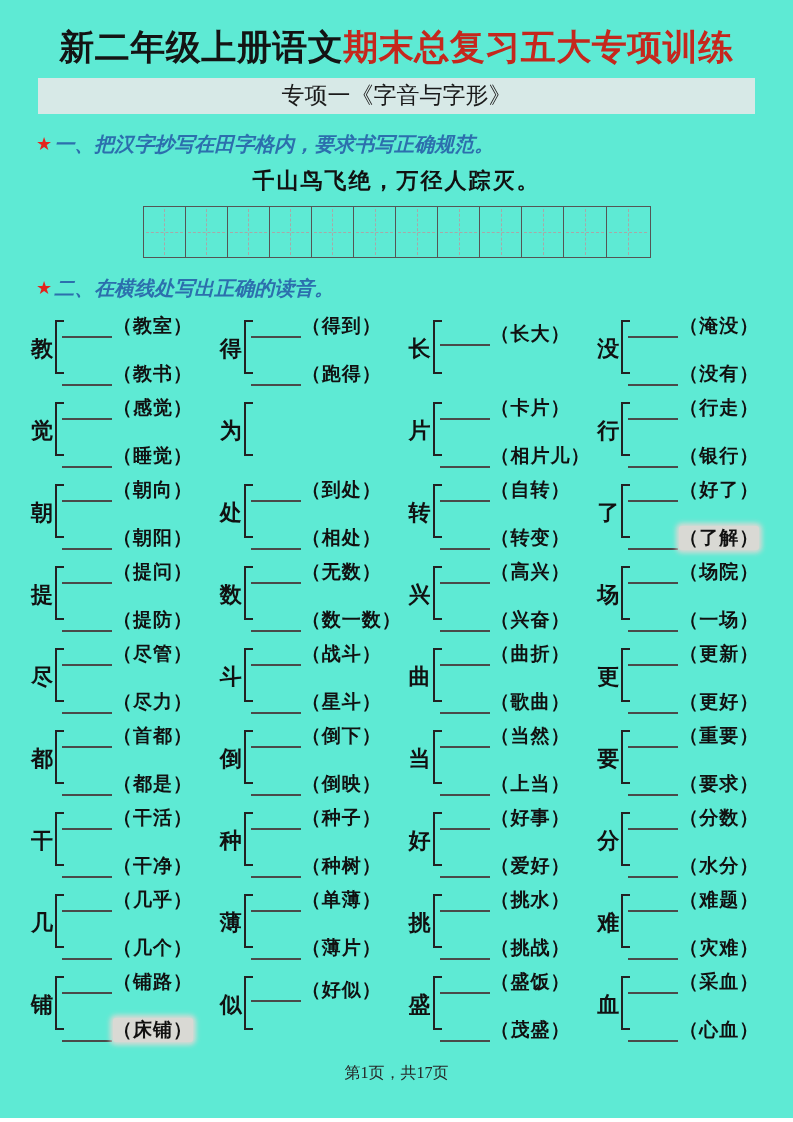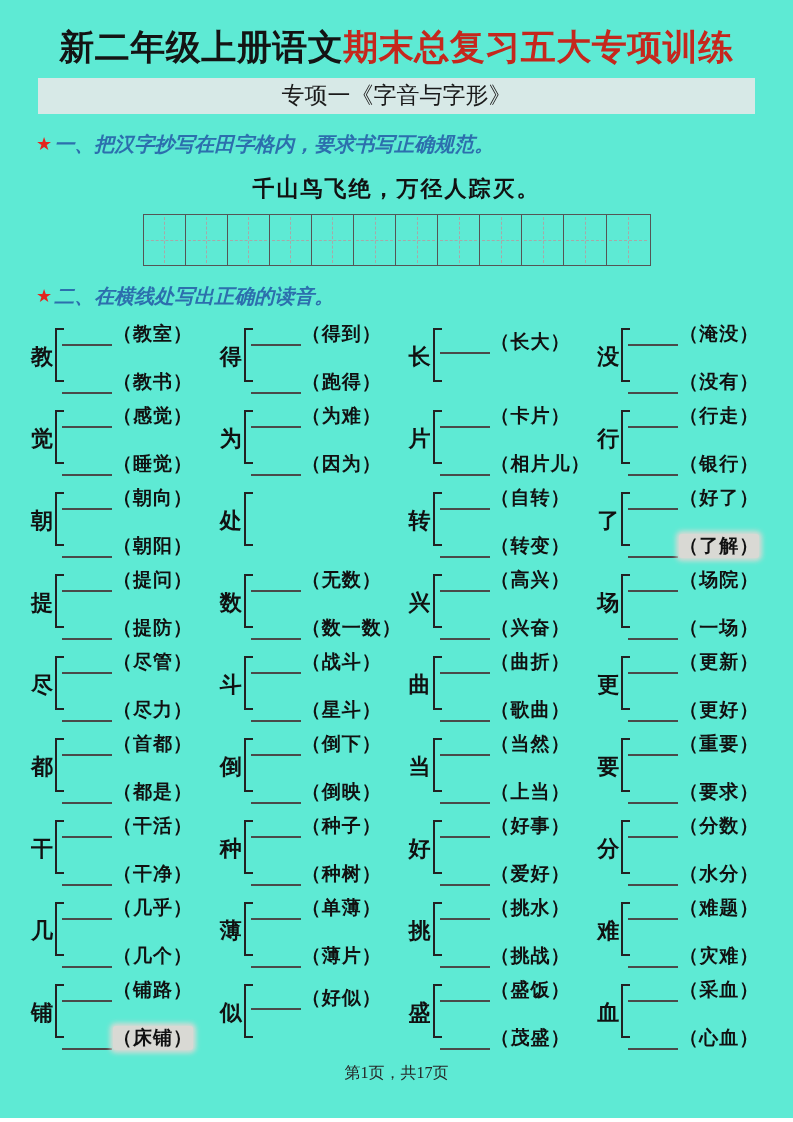--- a/index.html
+++ b/index.html
@@ -45,21 +45,21 @@
     font-style:italic;
   }
   .sec-heading .star {
     color:#e3241d;
     font-size:18px;
     margin-right:2px;
     vertical-align:1px;
   }
   
   .poem {
-    margin-top:16px;
+    margin-top:8px;
     text-align:center;
     font-size:22px;
     font-weight:700;
     letter-spacing:2px;
   }
   
   .tian-grid {
     margin:10px auto 0 auto;
     display:flex;
     width:508px;
@@ -237,30 +237,20 @@
           </span>
           <span class="entry-line">
             <span class="blank"></span>
             <span class="word">（睡觉）</span>
           </span>
         </span>
       </div>
       <div class="entry">
         <span class="entry-char">为</span>
         <span class="bracket"></span>
-        <span class="entry-lines">
-          <span class="entry-line">
-            <span class="blank"></span>
-            <span class="word">（为难）</span>
-          </span>
-          <span class="entry-line">
-            <span class="blank"></span>
-            <span class="word">（因为）</span>
-          </span>
-        </span>
       </div>
       <div class="entry">
         <span class="entry-char">片</span>
         <span class="bracket"></span>
         <span class="entry-lines">
           <span class="entry-line">
             <span class="blank"></span>
             <span class="word">（卡片）</span>
           </span>
           <span class="entry-line">
@@ -293,20 +283,30 @@
           </span>
           <span class="entry-line">
             <span class="blank"></span>
             <span class="word">（朝阳）</span>
           </span>
         </span>
       </div>
       <div class="entry">
         <span class="entry-char">处</span>
         <span class="bracket"></span>
+        <span class="entry-lines">
+          <span class="entry-line">
+            <span class="blank"></span>
+            <span class="word">（到处）</span>
+          </span>
+          <span class="entry-line">
+            <span class="blank"></span>
+            <span class="word">（相处）</span>
+          </span>
+        </span>
       </div>
       <div class="entry">
         <span class="entry-char">转</span>
         <span class="bracket"></span>
         <span class="entry-lines">
           <span class="entry-line">
             <span class="blank"></span>
             <span class="word">（自转）</span>
           </span>
           <span class="entry-line">

